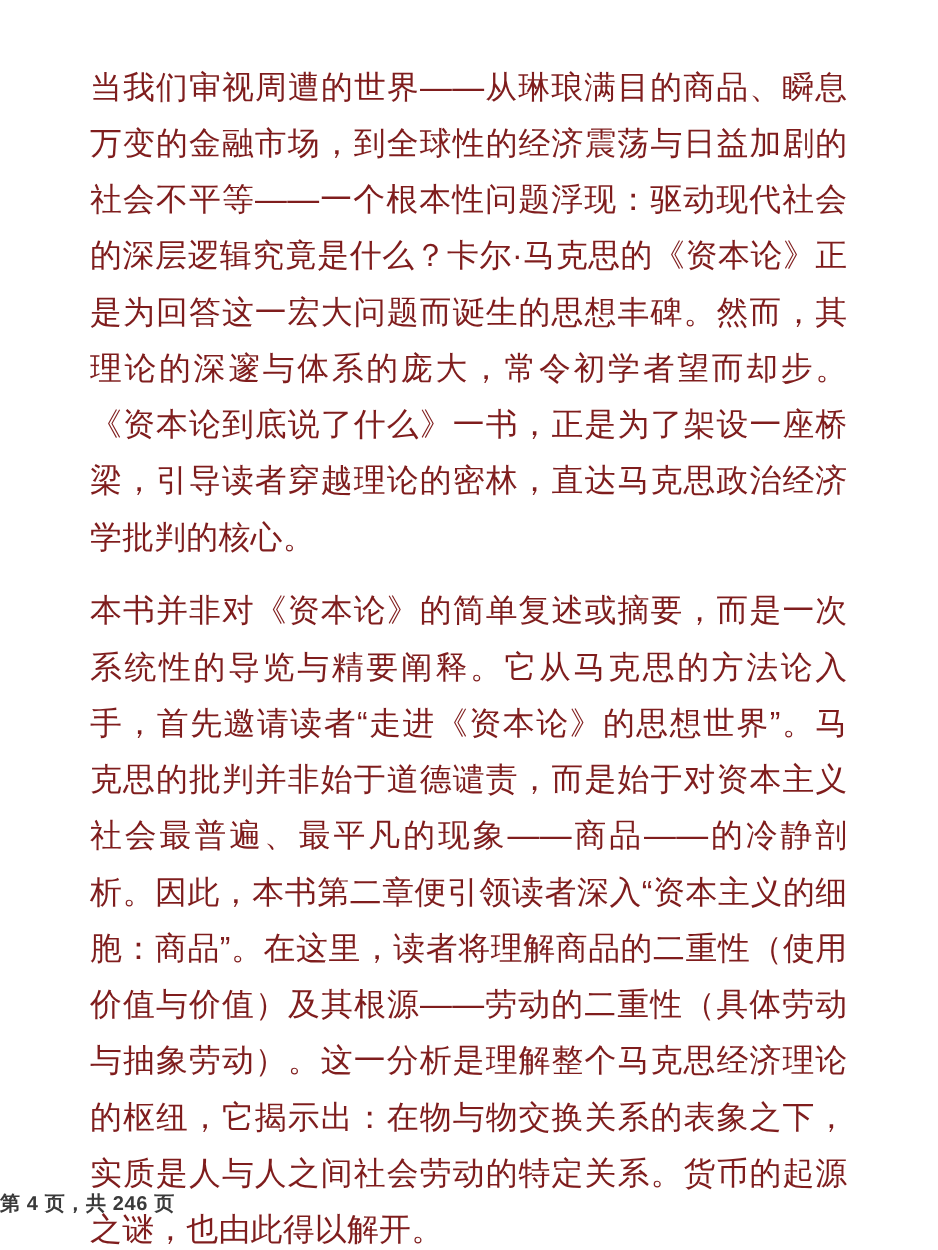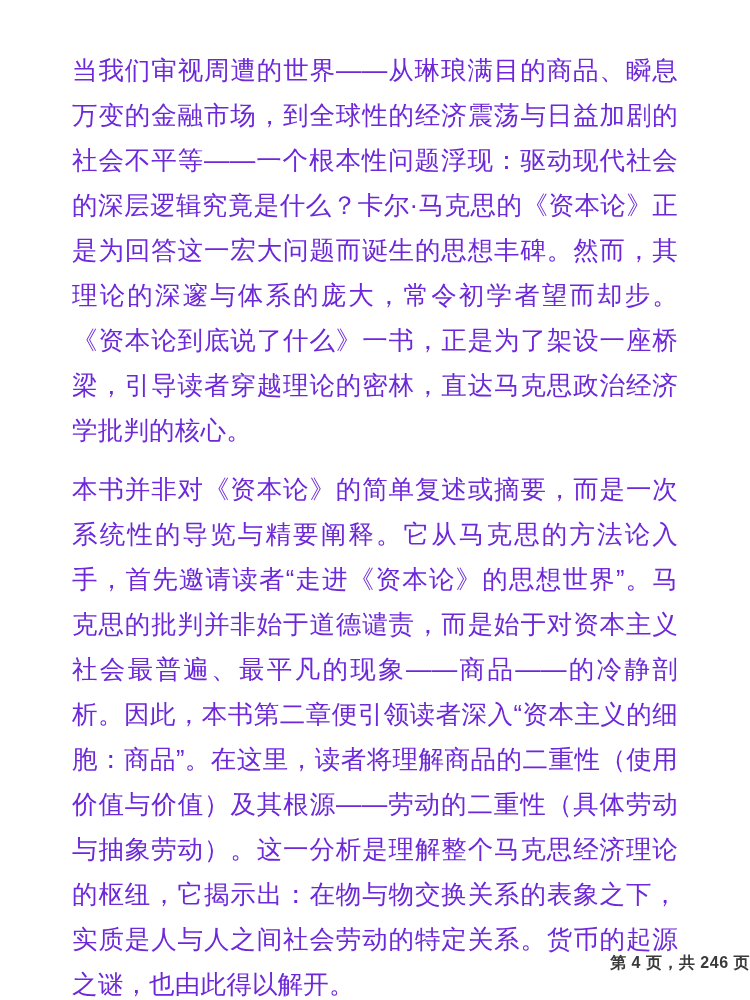--- a/index.html
+++ b/index.html
@@ -26,32 +26,32 @@
   .content {
     flex: 1 1 auto;
   }
   .para {
     font-size: 25.5px;
     line-height: 45px;
     letter-spacing: 0.2px;
     text-align: justify;
     text-justify: inter-character;
     margin: 0 0 6px 0;
-    color: #6d28d9;
+    color: #7f1d1d;
     font-weight: 500;
   }
   .para + .para {
     margin-top: 14px;
   }
   .footer {
     position: absolute;
     left: 0;
     right: 0;
     bottom: 26px;
-    text-align: right;
+    text-align: left;
   }
   .footer-text {
     font-size: 16px;
     color: #3a3a3a;
     letter-spacing: 0.5px;
     font-weight: 600;
   }
 </style>
 </head>
 <body>

